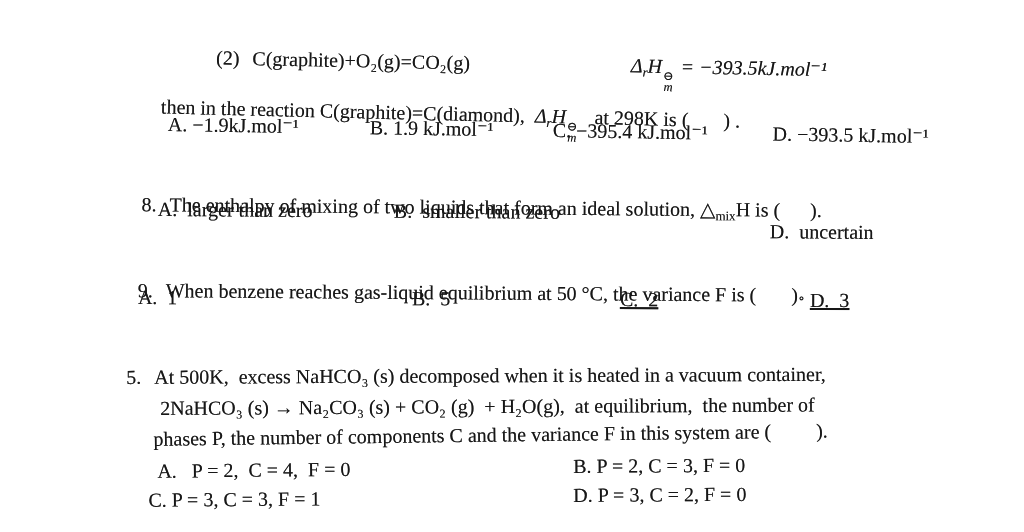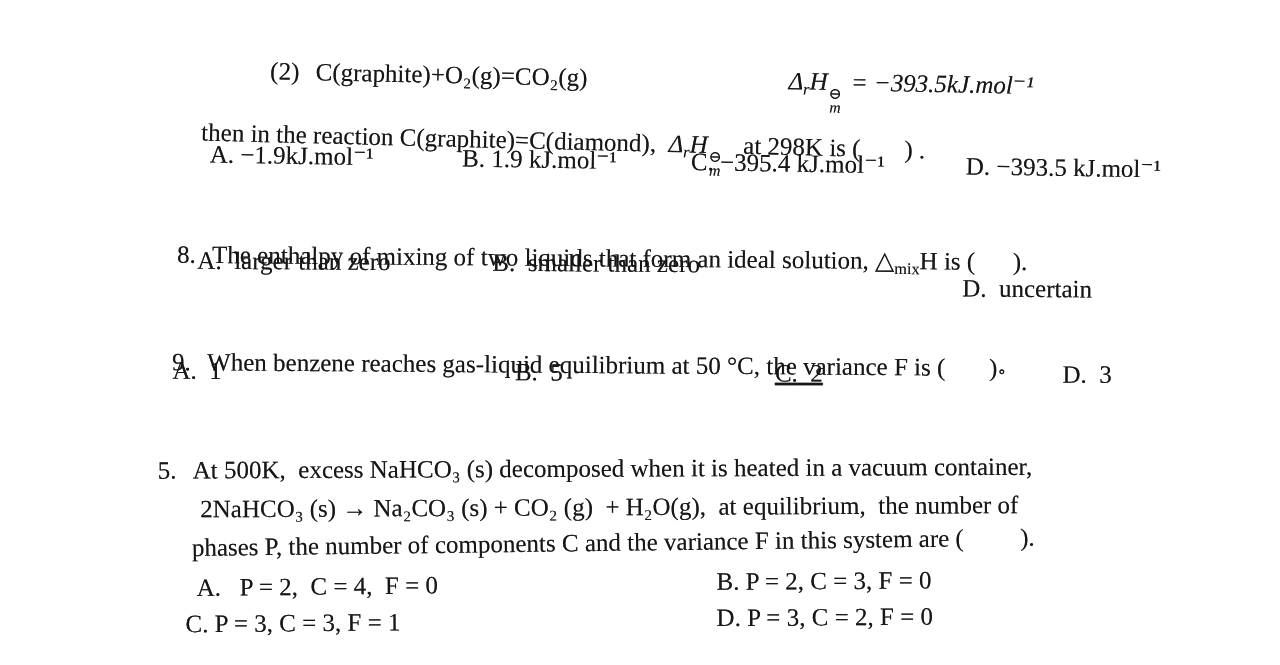--- a/index.html
+++ b/index.html
@@ -63,21 +63,21 @@
     <span class="opt" style="left:612px;margin-top:18px;">D.  uncertain</span>
   </div>
 
   <div class="line" style="left:118px;top:251px;transform:rotate(0.4deg);">
     <span class="num">9.</span><span>When benzene reaches gas-liquid equilibrium at 50 °C, the variance F is (       )</span><span class="cjk-period">∘</span>
   </div>
   <div class="opts" style="left:138px;top:284px;width:760px;transform:rotate(0.25deg);">
     <span class="opt" style="left:0px;">A.  1</span>
     <span class="opt" style="left:274px;">B.  5</span>
     <span class="opt" style="left:482px;text-decoration:underline;">C.  2</span>
-    <span class="opt" style="left:712px;">D.  3</span>
+    <span class="opt" style="left:672px;text-decoration:underline;">D.  3</span>
   </div>
 
   <div class="line" style="left:106px;top:338px;transform:rotate(-0.25deg);">
     <span class="num">5.</span><span>At 500K,  excess NaHCO₃ (s) decomposed when it is heated in a vacuum container,</span>
   </div>
   <div class="line" style="left:140px;top:369px;transform:rotate(-0.3deg);">
     <span>2NaHCO₃ (s) → Na₂CO₃ (s) + CO₂ (g)  + H₂O(g),  at equilibrium,  the number of</span>
   </div>
   <div class="line" style="left:133px;top:400px;transform:rotate(-0.7deg);">
     <span>phases P, the number of components C and the variance F in this system are (         ).</span>

